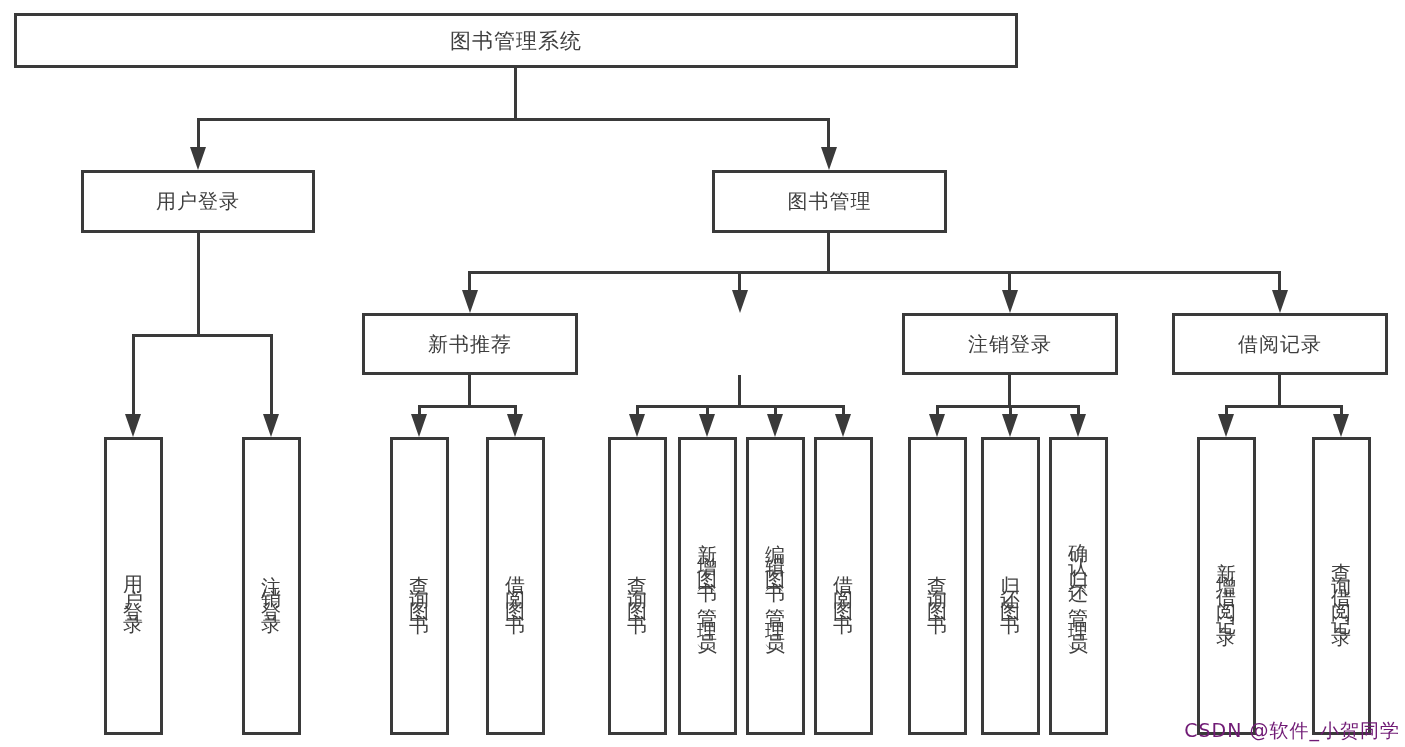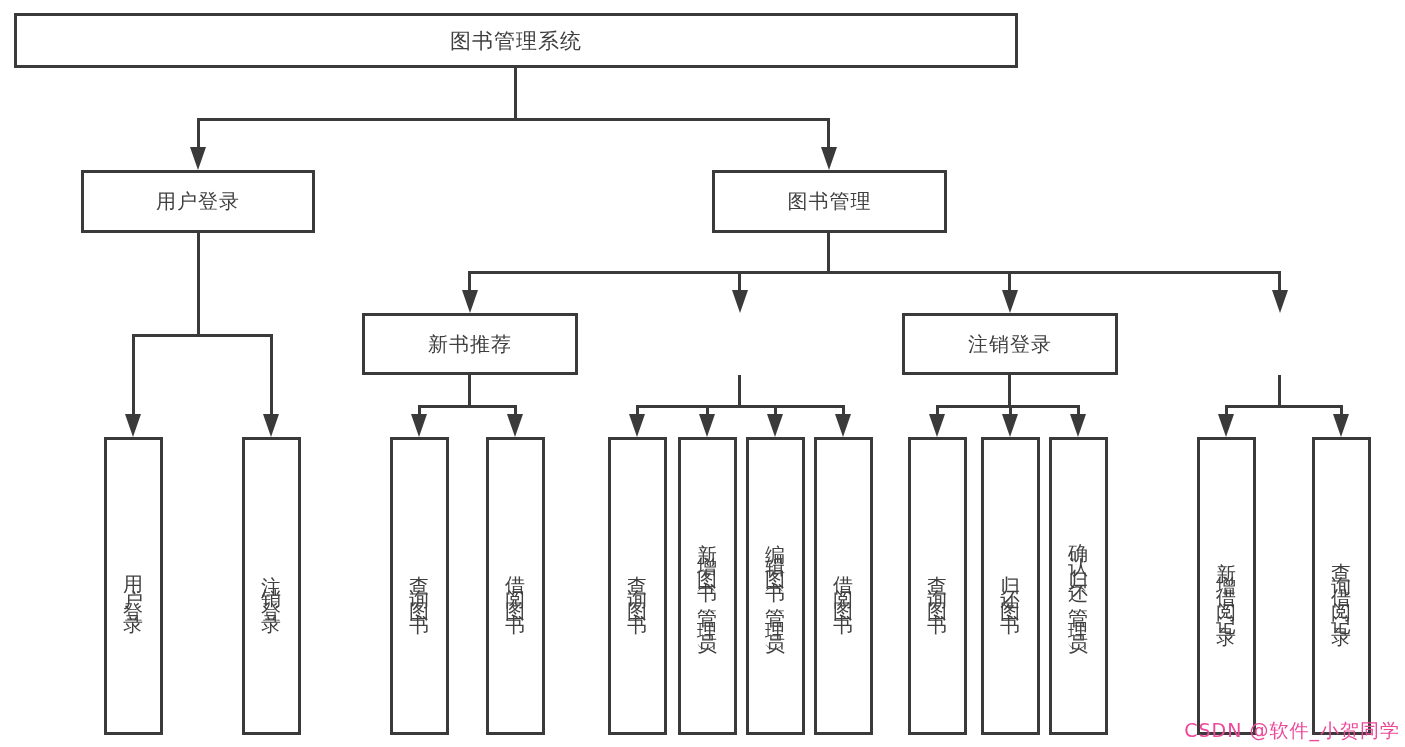--- a/index.html
+++ b/index.html
@@ -37,21 +37,21 @@
     position:absolute;
     width:0;height:0;
     border-left:8px solid transparent;
     border-right:8px solid transparent;
     border-top:23px solid #3a3a3a;
   }
   .watermark{
     position:absolute;
     right:5px;bottom:3px;
     font-size:19px;
-    color:#ec4899;
+    color:#701a75;
     letter-spacing:1px;
     z-index:10;
     white-space:nowrap;
   }
 </style>
 </head>
 <body>
 
 <div class="canvas">
 
@@ -80,20 +80,21 @@
   <div class="arrow" style="left:462px;top:290px;"></div>
   <div class="vline" style="left:738px;top:271px;height:22px;"></div>
   <div class="arrow" style="left:732px;top:290px;"></div>
   <div class="vline" style="left:1008px;top:271px;height:22px;"></div>
   <div class="arrow" style="left:1002px;top:290px;"></div>
   <div class="vline" style="left:1278px;top:271px;height:22px;"></div>
   <div class="arrow" style="left:1272px;top:290px;"></div>
 
   <div class="node h" style="left:362px;top:313px;width:216px;height:62px;">新书推荐</div>
   <div class="node h" style="left:902px;top:313px;width:216px;height:62px;">注销登录</div>
+  <div class="node h" style="left:1172px;top:313px;width:216px;height:62px;">借阅记录</div>
 
   <div class="vline" style="left:468px;top:375px;height:32px;"></div>
   <div class="hline" style="left:418px;top:405px;width:99px;"></div>
   <div class="vline" style="left:418px;top:405px;height:13px;"></div>
   <div class="arrow" style="left:411px;top:414px;"></div>
   <div class="vline" style="left:514px;top:405px;height:13px;"></div>
   <div class="arrow" style="left:507px;top:414px;"></div>
 
   <div class="vline" style="left:738px;top:375px;height:32px;"></div>
   <div class="hline" style="left:636px;top:405px;width:208px;"></div>

